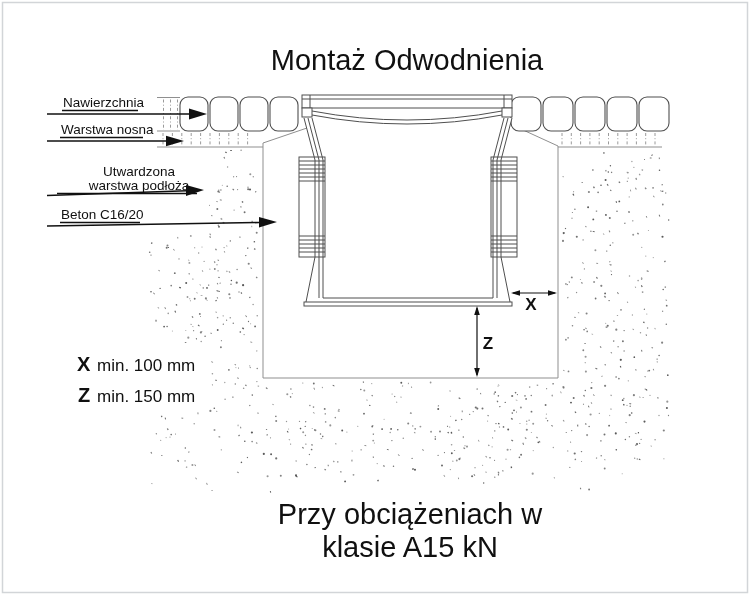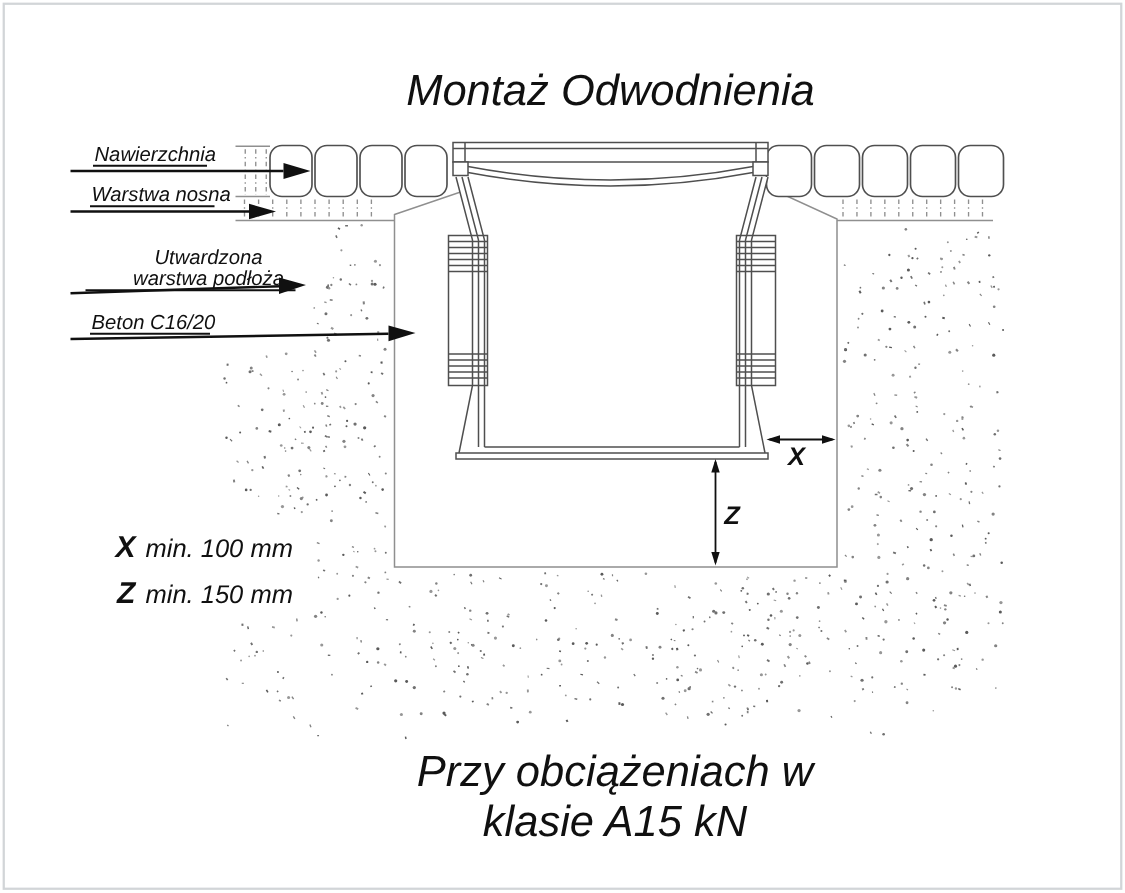--- a/index.html
+++ b/index.html
@@ -1,16 +1,16 @@
 <!DOCTYPE html>
 <html style="--ink: #101010; --drawing-line: #4f4f4f; --light-line: #8f8f8f; --hatch-line: #b5b5b5; --stipple-dot: #707070; --page-border: #d2d5d8; --background: #ffffff;"><head>
 <meta charset="utf-8">
 <style>
   html,body{margin:0;padding:0;background:#fff;}
-  .page{position:relative;width:750px;height:595px;background:var(--background,#fff);overflow:hidden;font-style:italic;}
+  .page{position:relative;width:750px;height:595px;background:var(--background,#fff);overflow:hidden;}
   svg{display:block;}
   text{font-family:"Liberation Sans","DejaVu Sans",sans-serif;fill:var(--ink,#111);}
   .t-title{font-size:29px;}
   .t-caption{font-size:29px;}
   .t-label{font-size:13.5px;}
   .t-dim{font-size:17px;}
   .t-dimsym{font-size:20px;font-weight:bold;}
   .t-arrowsym{font-size:17px;font-weight:bold;}
   .ln-dark{stroke:var(--drawing-line,#4f4f4f);fill:none;stroke-width:1;}
   .ln-light{stroke:var(--light-line,#8f8f8f);fill:none;stroke-width:1;}

